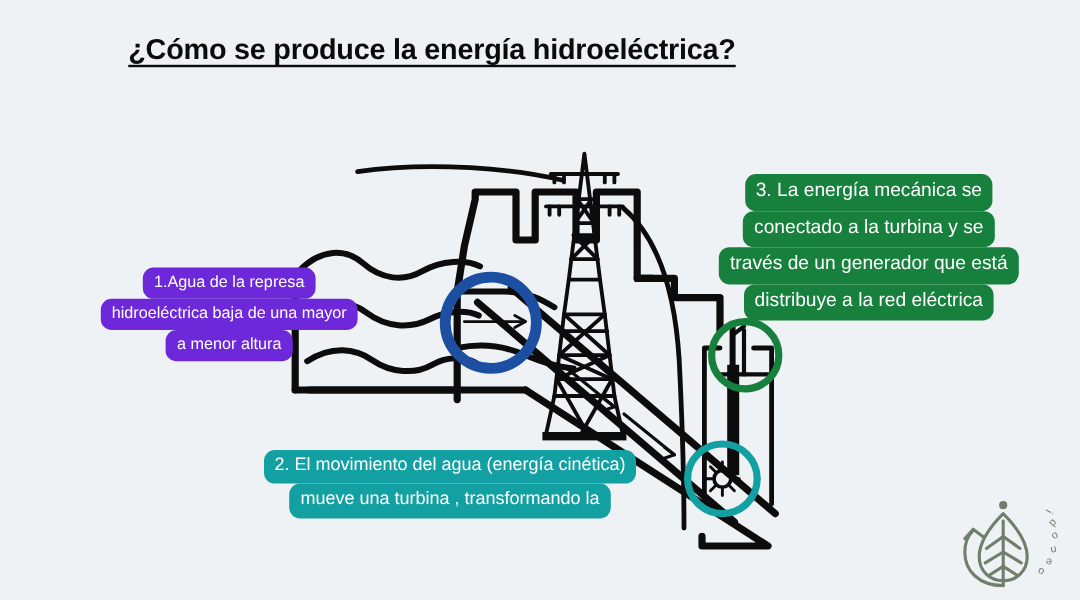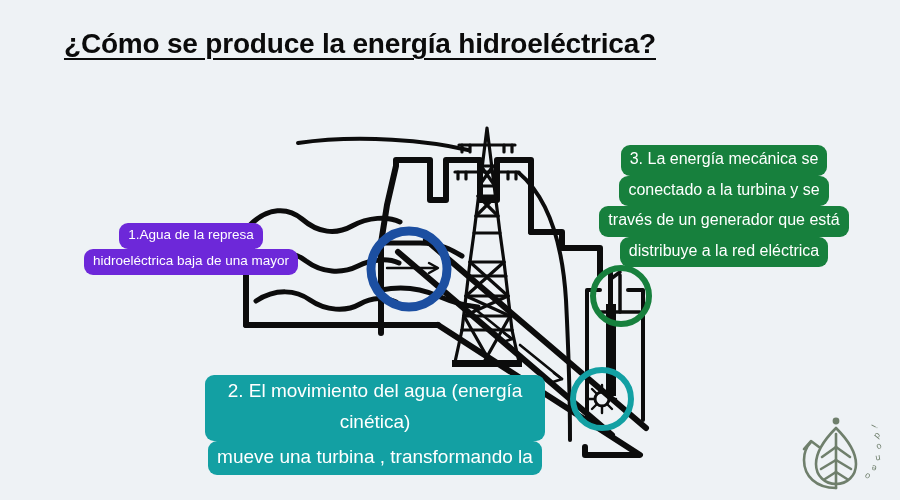--- a/index.html
+++ b/index.html
@@ -21,21 +21,21 @@
     background: #eef2f5;
   }
 
   
   #page-title {
     position: absolute;
     top: 28px;
     left: 0;
     width: 720px;
     text-align: center;
-    font-size: 28px;
+    font-size: 24px;
     font-weight: 700;
     color: #0b0b0b;
     letter-spacing: -0.2px;
     text-decoration: underline;
     text-underline-offset: 5px;
     text-decoration-thickness: 2px;
     white-space: nowrap;
   }
 
   
@@ -71,21 +71,21 @@
     left: 36px;
     top: 223px;
     width: 310px;
   }
   #callout-1 .ln > span { background: #6d28d9; }
 
   #callout-2 {
     left: 205px;
     top: 375px;
     width: 340px;
-    font-size: 19px;
+    font-size: 15px;
   }
   #callout-2 .ln > span { background: #13a0a3; }
 
   #callout-3 {
     left: 598px;
     top: 145px;
     width: 252px;
     font-size: 16px;
     line-height: 1.66;
   }
@@ -245,20 +245,21 @@
     </g>
 
     <circle cx="409" cy="269" r="38" fill="none" stroke="#1c4fa1" stroke-width="9"></circle>
     <circle cx="621" cy="296" r="28" fill="none" stroke="#17803d" stroke-width="6"></circle>
     <circle cx="602" cy="399" r="29" fill="none" stroke="#13a0a3" stroke-width="6"></circle>
   </svg>
 
   <div class="callout" id="callout-1">
     <span class="ln"><span>1.Agua de la represa</span></span>
     <span class="ln"><span>hidroeléctrica baja de una mayor</span></span>
+    <span class="ln"><span>a menor altura</span></span>
   </div>
 
   <div class="callout" id="callout-2">
     <span class="ln"><span>2. El movimiento del agua (energía cinética)</span></span>
     <span class="ln"><span>mueve una turbina , transformando la</span></span>
   </div>
 
   <div class="callout" id="callout-3">
     <span class="ln"><span>3. La energía mecánica se</span></span>
     <span class="ln"><span>conectado a la turbina y se</span></span>

